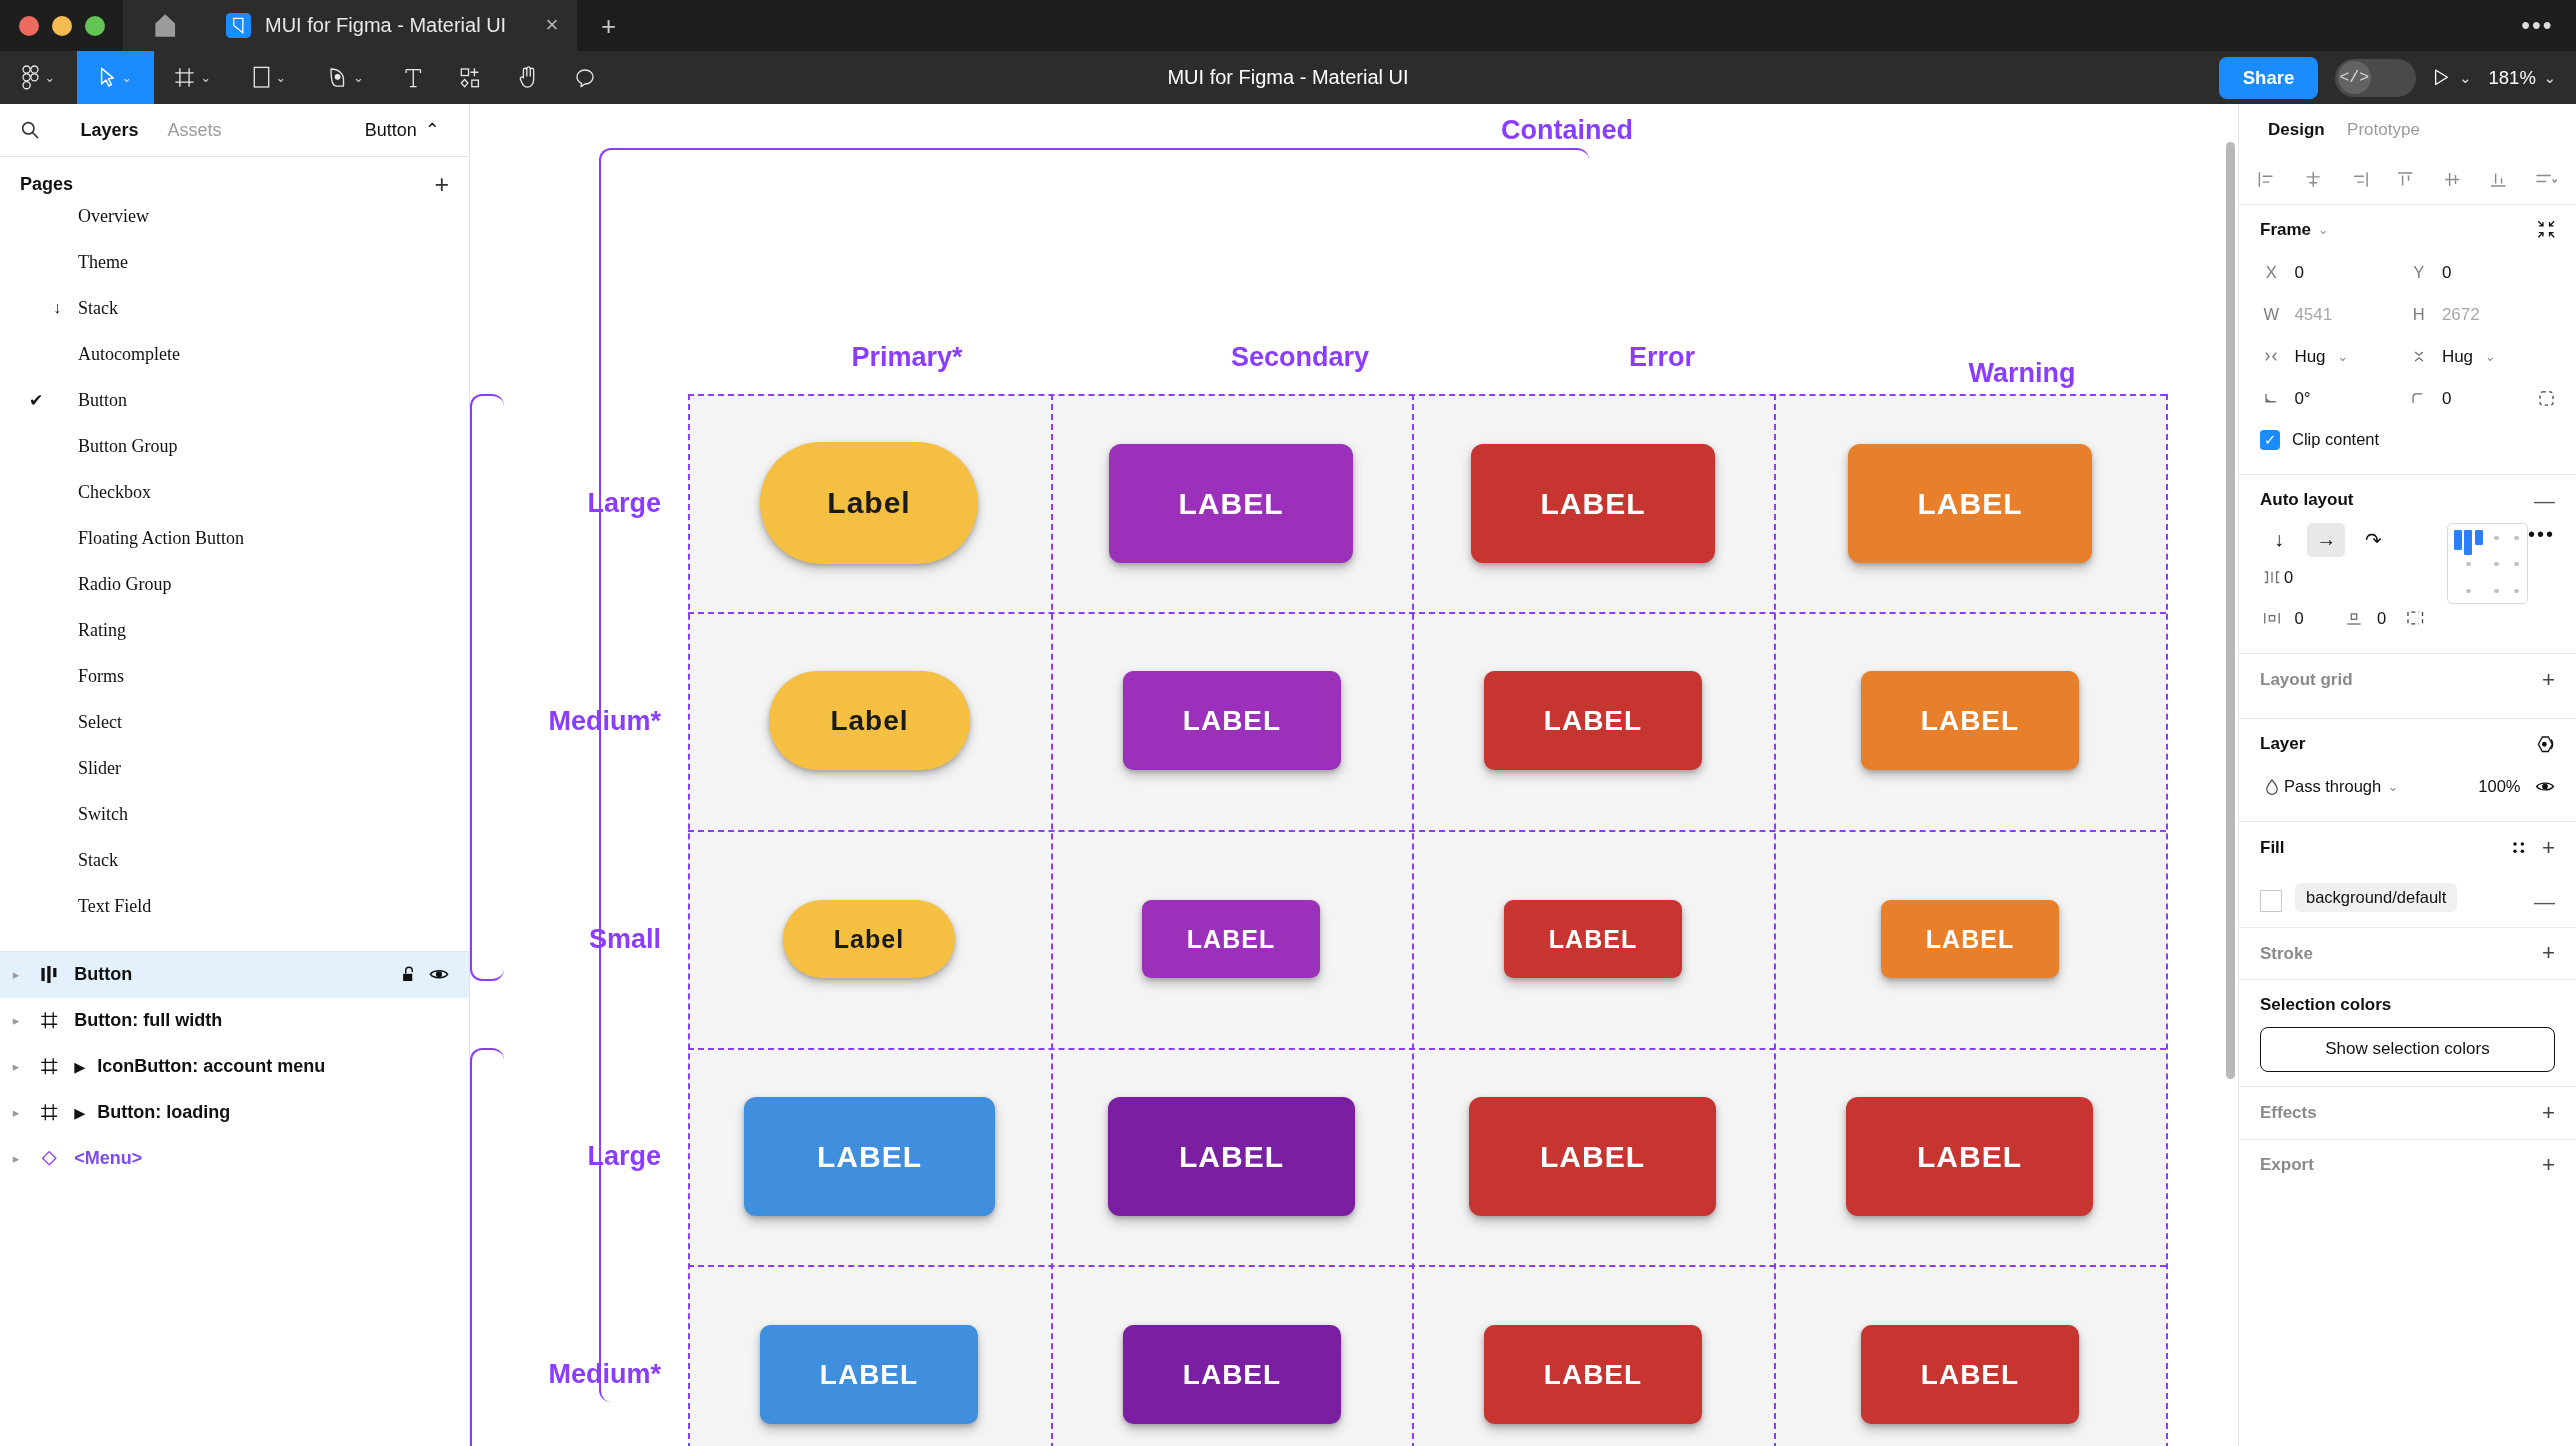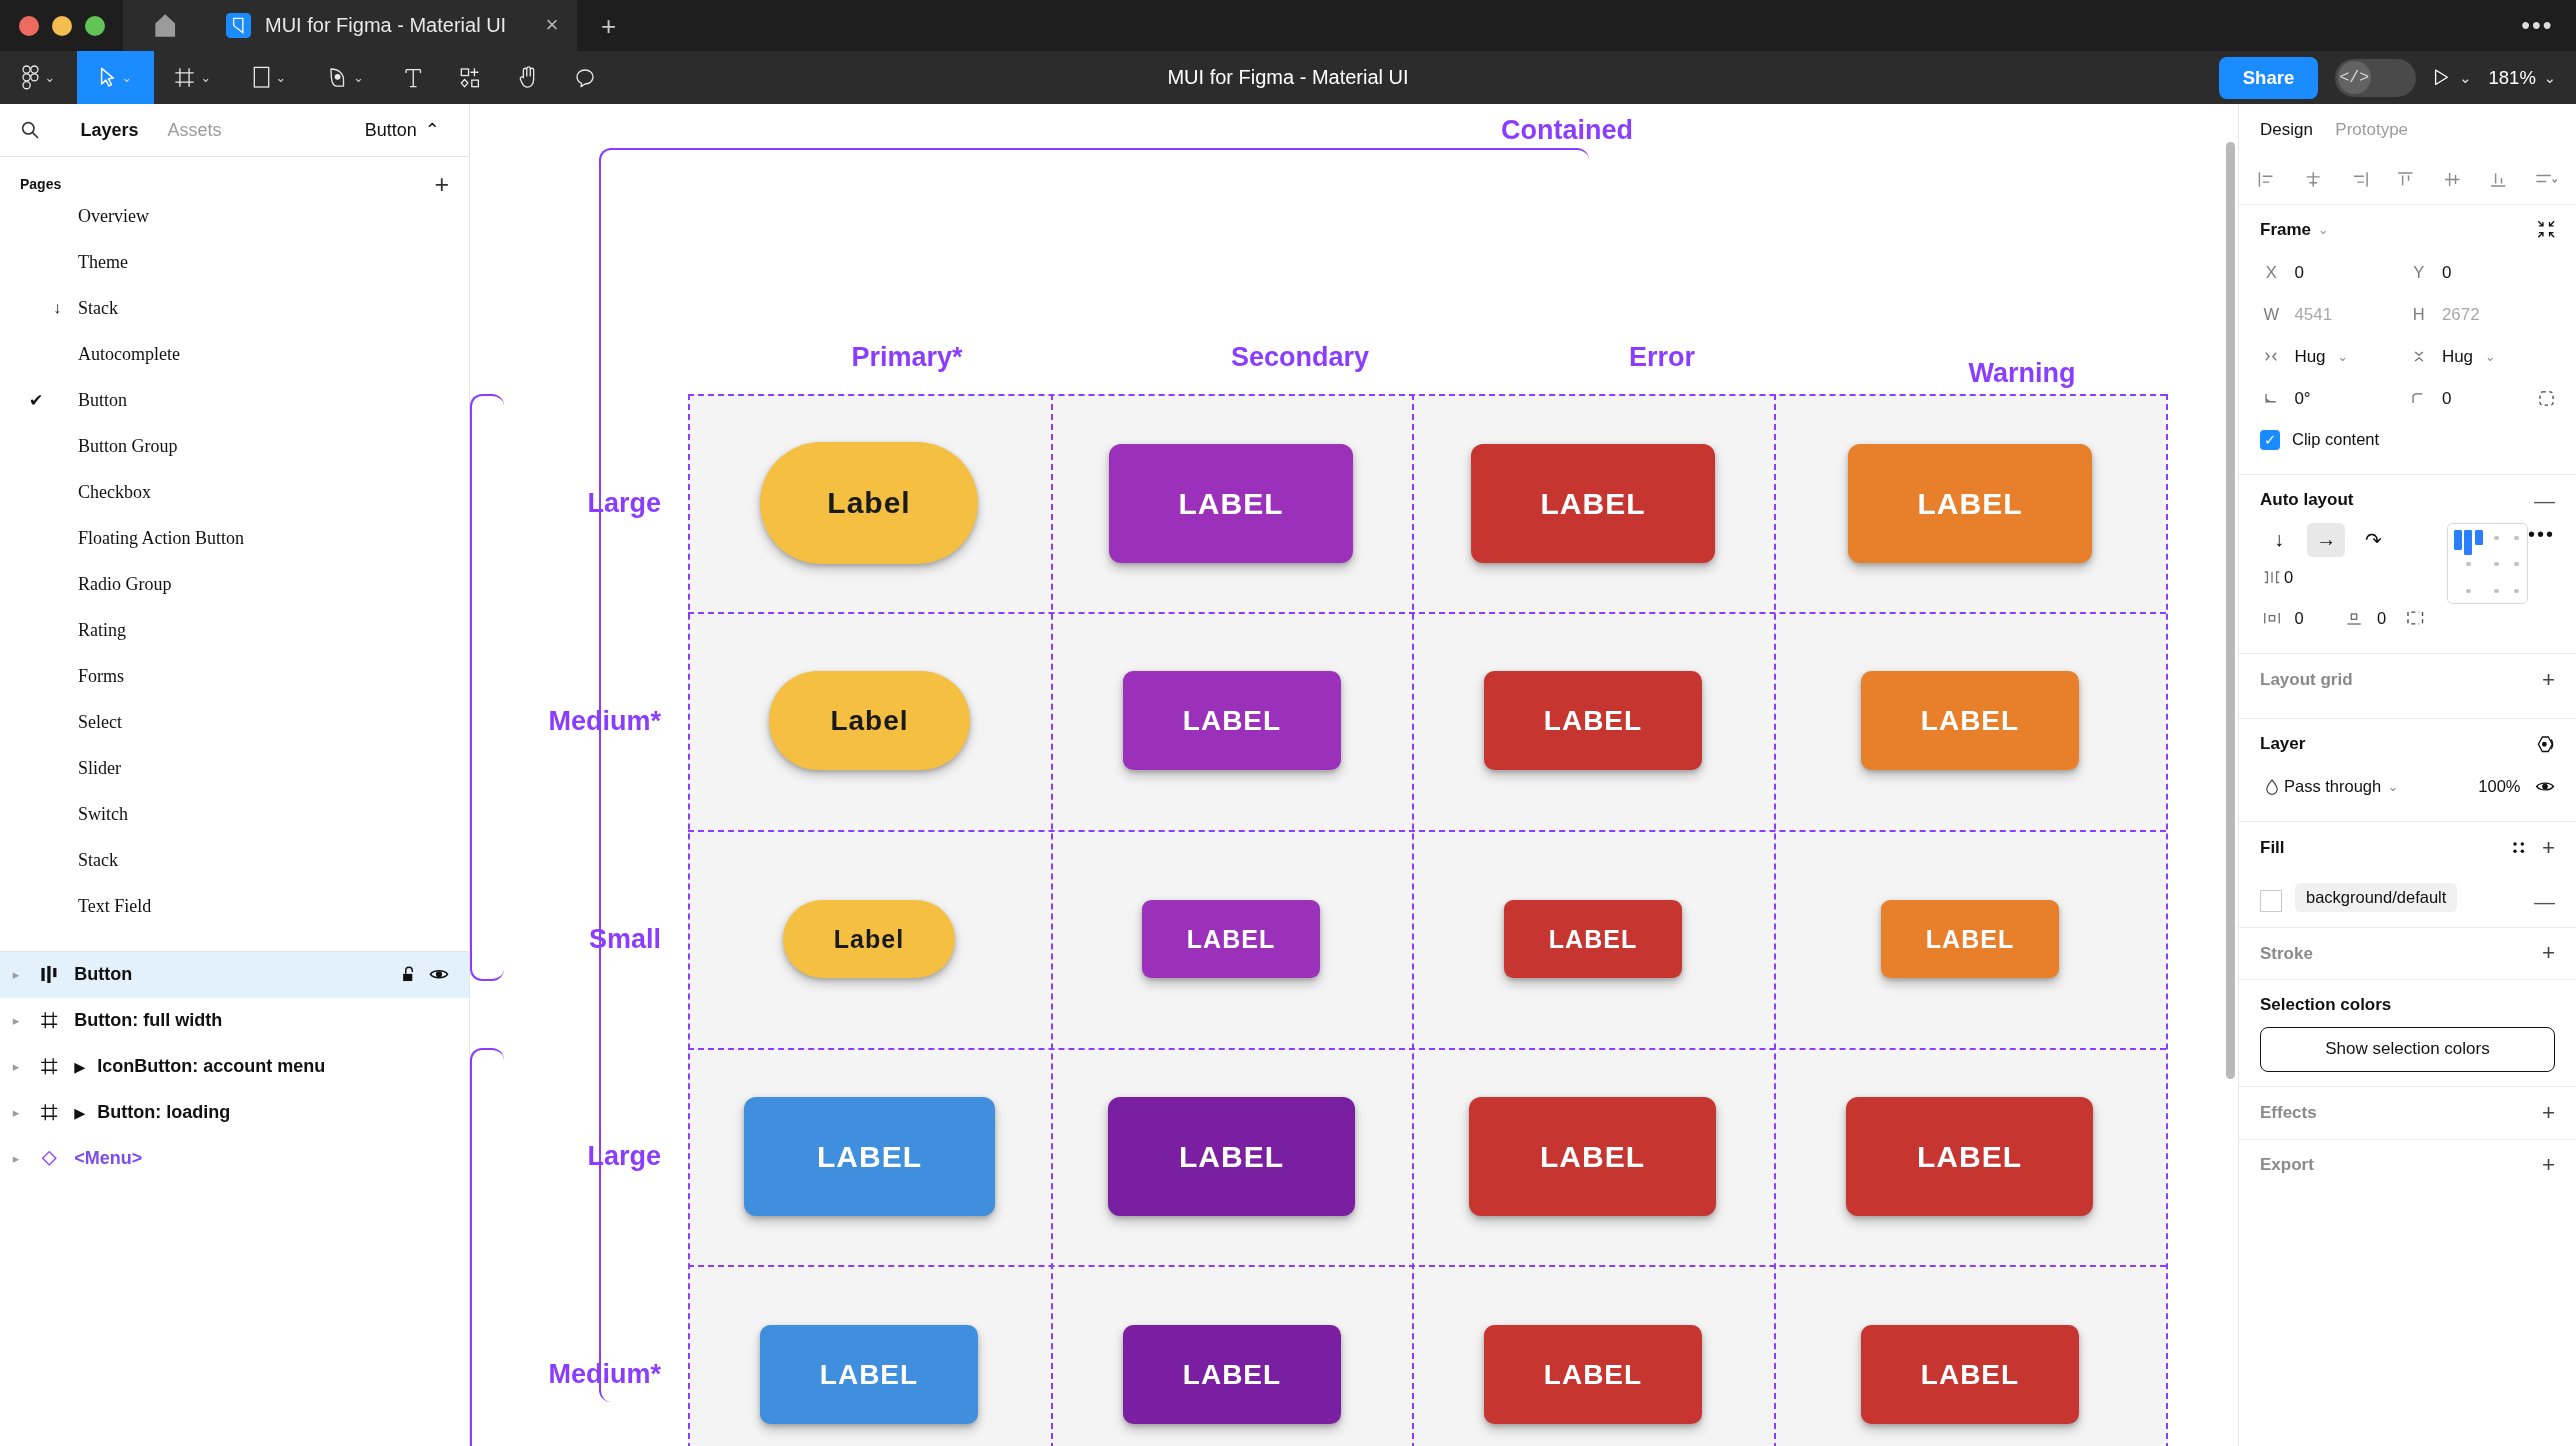--- a/index.html
+++ b/index.html
@@ -105,21 +105,21 @@
   }
   .lp-tab.active { color: #111; font-weight: bold; }
   .lp-page-sel {
     margin-left: auto; display: flex; align-items: center; gap: 8px;
     font-size: 18px; color: #111; cursor: pointer; padding-right: 9.2px;
   }
 
   .pages-hdr {
     display: flex; align-items: center; padding: 14.5px 20px 9.2px 20px;
   }
-  .pages-hdr .t { font-size: 14px; font-weight: bold; color: #111; }
+  .pages-hdr .t { font-size: 18px; font-weight: bold; color: #111; }
   .pages-hdr .plus {
     margin-left: auto; font-size: 25px; color: #333; line-height: 1; cursor: pointer;
   }
 
   .page-item {
     height: 46px; display: flex; 
     padding-left: 78px; font-size: 18px; color: #111; cursor: pointer;
     position: relative;
     font-family: Liberation Serif, serif;
   }
@@ -191,21 +191,21 @@
   .right-panel {
     width: 338px; background: #ffffff; flex-shrink: 0;
     border-left: 0.7px solid #e5e5e5; display: flex; flex-direction: column;
     font-size: 16.5px; color: #111; overflow: hidden;
   }
   .rp-tabs {
     height: 51px; display: flex; align-items: center; gap: 22.4px;
     padding: 0 21px; flex-shrink: 0;
   }
   .rp-tab { font-size: 17px; color: #9b9b9b; cursor: pointer; }
-  .rp-tab.active { color: #111; font-weight: normal; }
+  .rp-tab.active { color: #111; font-weight: bold; margin-left: 8px; }
 
   .rp-align {
     height: 50px; display: flex; align-items: center; justify-content: space-between;
     padding: 0 18.5px; border-bottom: 0.7px solid #ececec; flex-shrink: 0;
   }
   .algn { cursor: pointer; display: flex; align-items: center; }
 
   .rp-sec { padding: 14.5px 21px 14.5px 21px; border-bottom: 0.7px solid #ececec; }
   .rp-sec-hdr {
     display: flex; align-items: center; margin-bottom: 12px;

